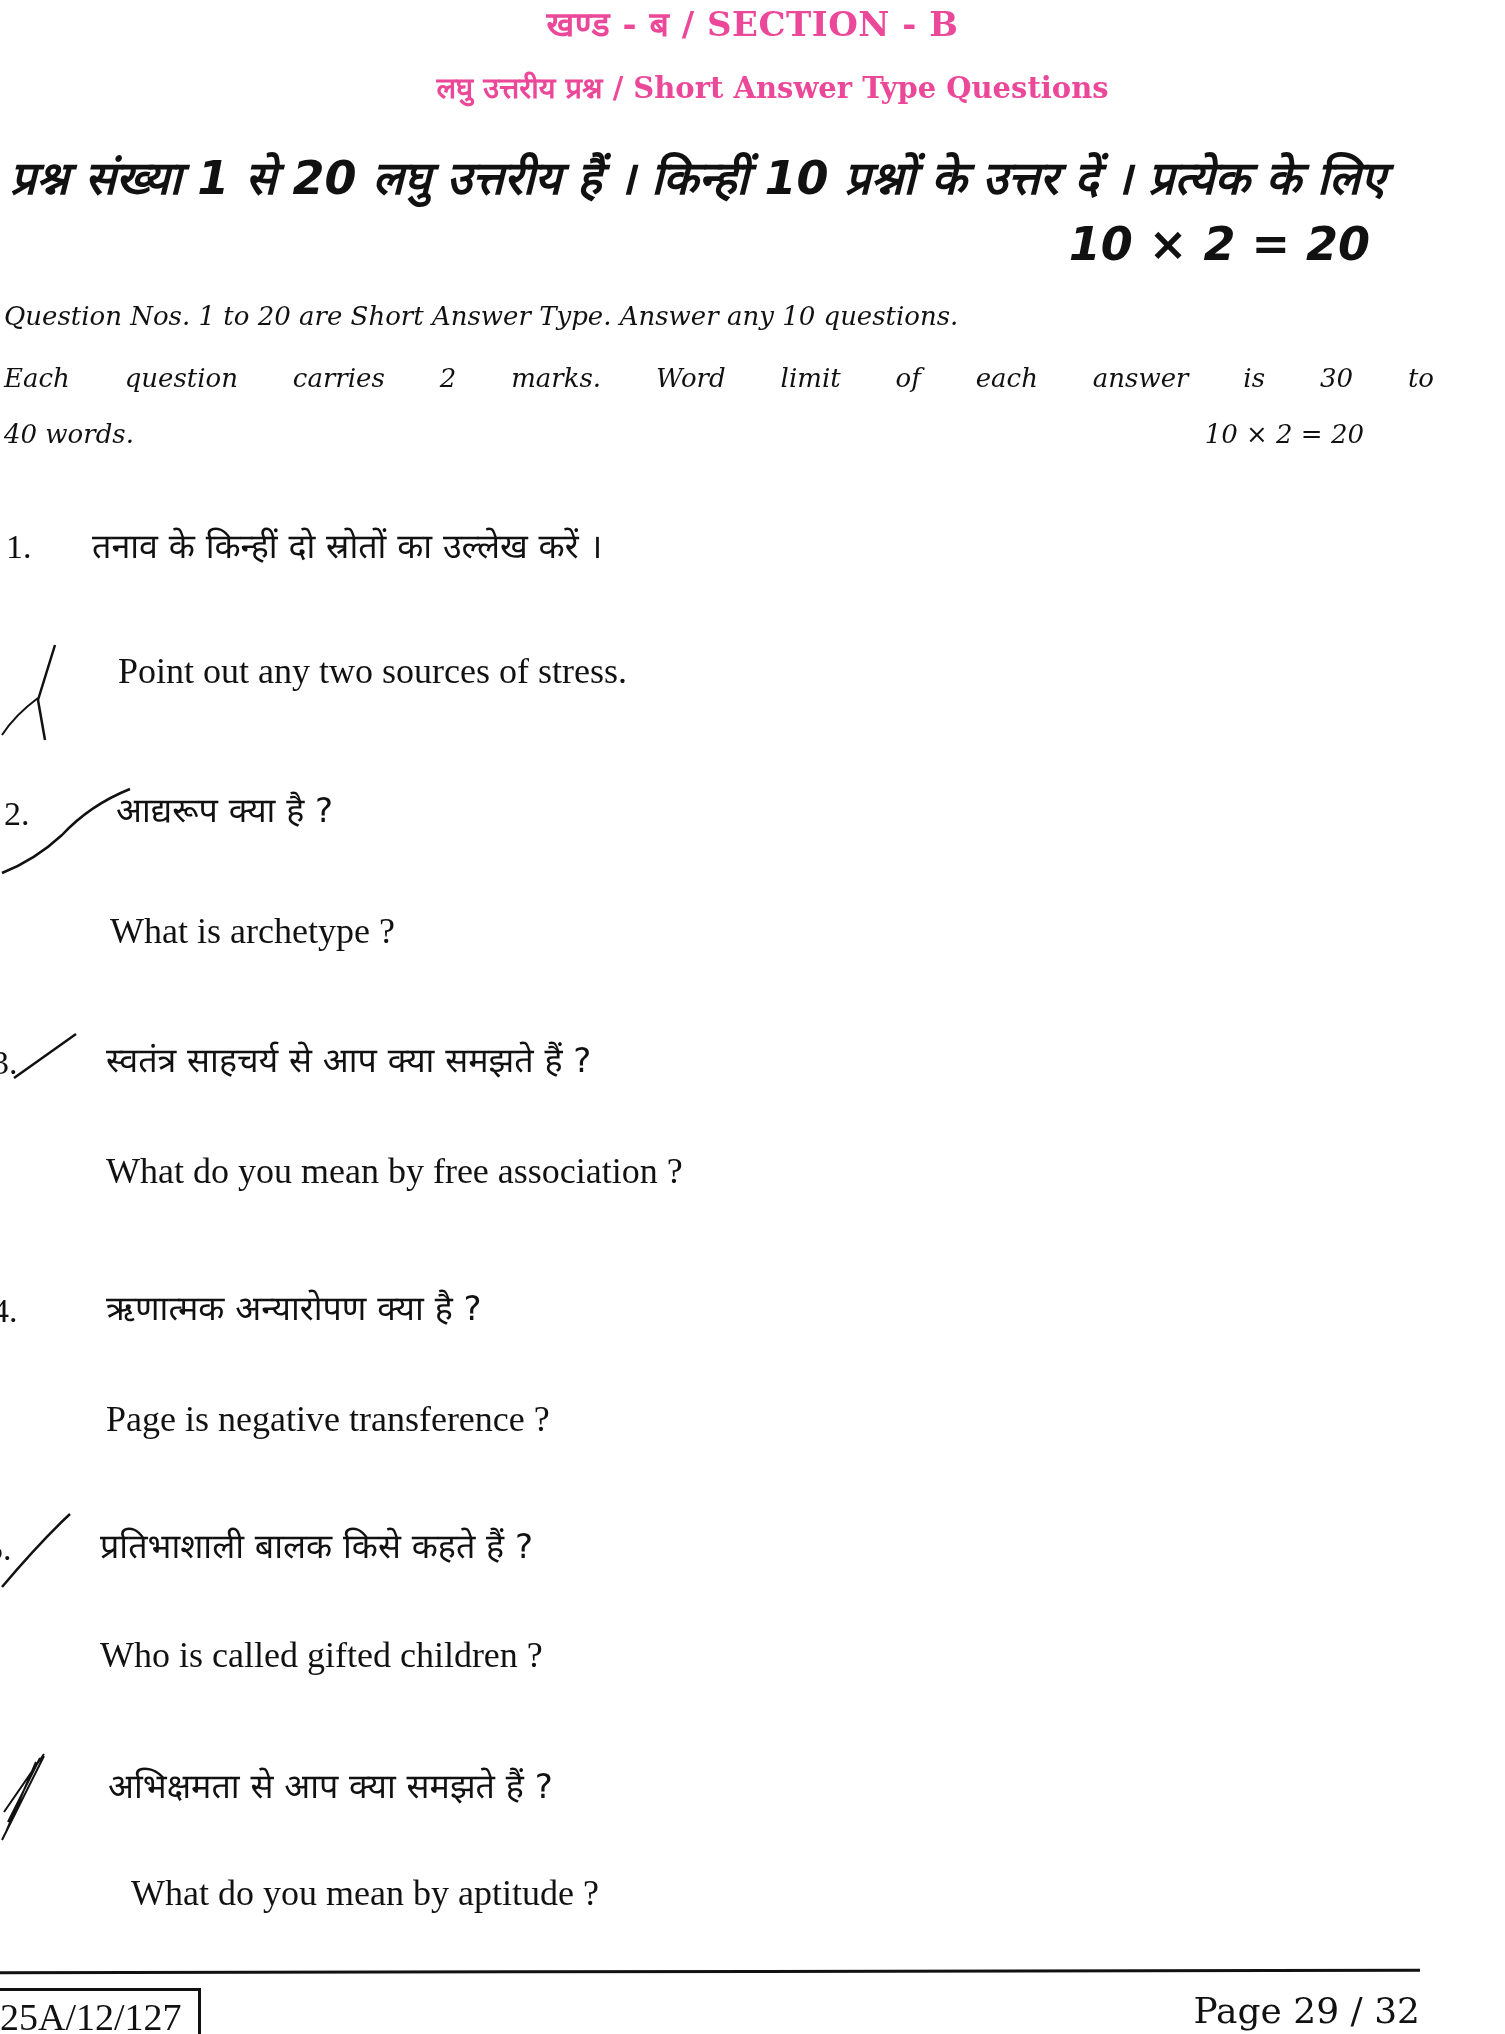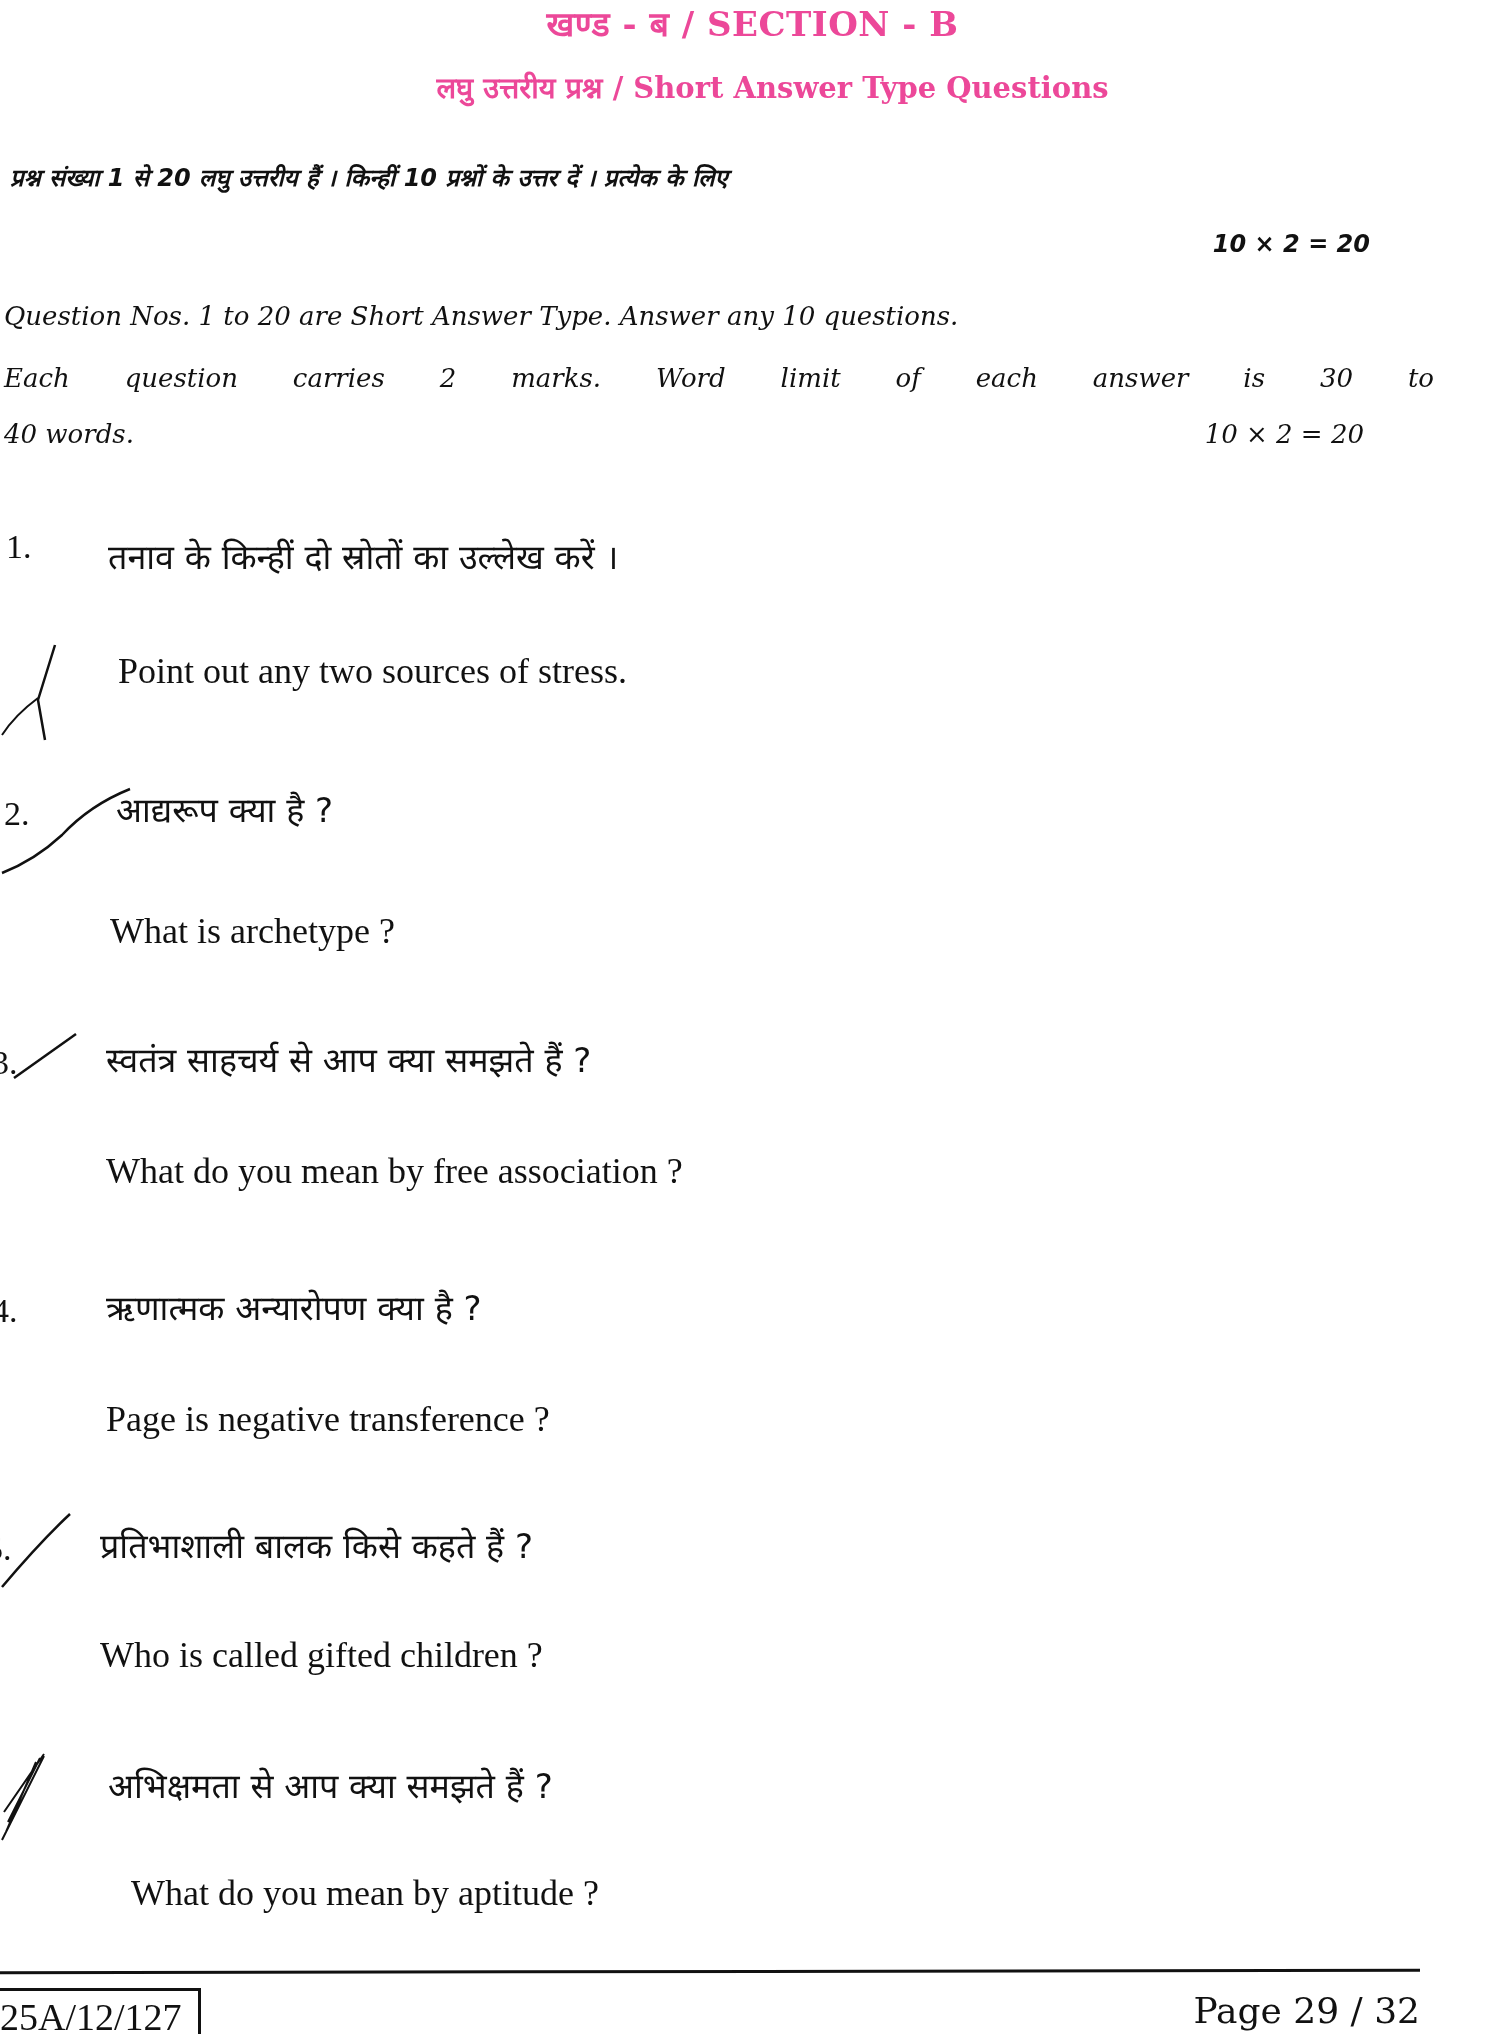--- a/index.html
+++ b/index.html
@@ -9,21 +9,21 @@
   }
   .abs { position: absolute; }
   .hdr {
     left: 0; width: 1505px; text-align: center; font-weight: bold;
     font-family: "DejaVu Serif", serif; color: #ec4899;
   }
   #section-title { top: 0; font-size: 34px; letter-spacing: 0.5px; }
   #section-subtitle { top: 67px; font-size: 29px; padding-left: 20px; }
   .hi-instr {
     left: 10px; width: 1430px; font-style: italic; font-weight: bold;
-    font-family: "DejaVu Sans", sans-serif; font-size: 24px; line-height: 64px;
+    font-family: "DejaVu Sans", sans-serif; font-size: 46px; line-height: 64px;
   }
   .en-instr {
     left: 4px; width: 1430px; font-style: italic; font-family: "DejaVu Serif", serif;
     font-size: 26px; line-height: 60px; text-align: justify;
   }
   .marks { position: absolute; right: 70px; }
   .qnum { font-family: "Liberation Serif", serif; font-size: 34px; }
   .qhi { font-family: "DejaVu Sans", sans-serif; font-size: 34px; }
   .qen { font-family: "Liberation Serif", serif; font-size: 36px; }
   .mark-svg { position: absolute; overflow: visible; }
@@ -46,21 +46,21 @@
 </div>
 
 <div class="abs en-instr" style="top:286px;">Question Nos. 1 to 20 are Short Answer Type. Answer any 10 questions.</div>
 <div class="abs en-instr" style="top:348px; text-align-last: justify;">Each question carries 2 marks. Word limit of each answer is 30 to</div>
 <div class="abs en-instr" style="top:404px;">
   <span>40 words.</span>
   <span class="marks" style="font-style:italic;">10 × 2 = 20</span>
 </div>
 
 <div class="abs qnum" style="left:6px; top:528px;">1.</div>
-<div class="abs qhi" style="left:108px; top:522px;margin-top:11px;">तनाव के किन्हीं दो स्रोतों का उल्लेख करें ।</div>
+<div class="abs qhi" style="left:92px; top:522px;">तनाव के किन्हीं दो स्रोतों का उल्लेख करें ।</div>
 <div class="abs qen" style="left:118px; top:650px;">Point out any two sources of stress.</div>
 <svg class="mark-svg" style="left:0; top:640px;" width="70" height="110">
   <path d="M55 5 L38 60 L45 100" stroke="#111" stroke-width="2.5" fill="none"></path>
   <path d="M38 58 Q15 75 2 95" stroke="#111" stroke-width="2" fill="none"></path>
 </svg>
 
 <div class="abs qnum" style="left:4px; top:795px;">2.</div>
 <div class="abs qhi" style="left:116px; top:786px;">आद्यरूप क्या है ?</div>
 <div class="abs qen" style="left:110px; top:910px;">What is archetype ?</div>
 <svg class="mark-svg" style="left:0; top:785px;" width="140" height="90">

